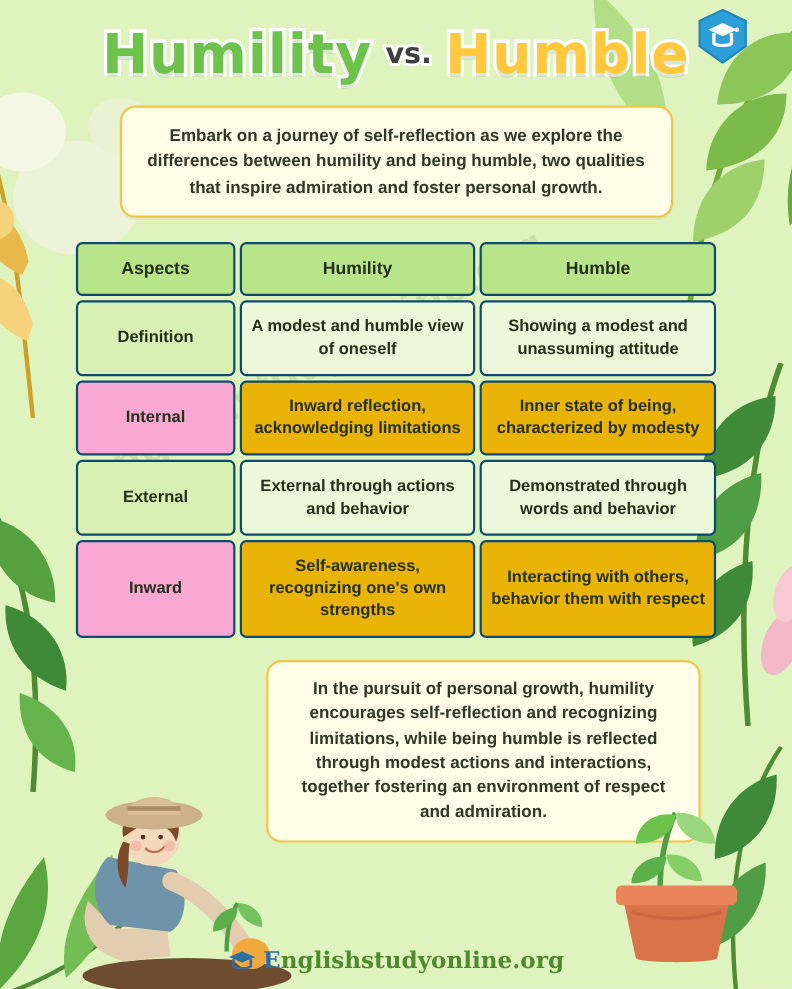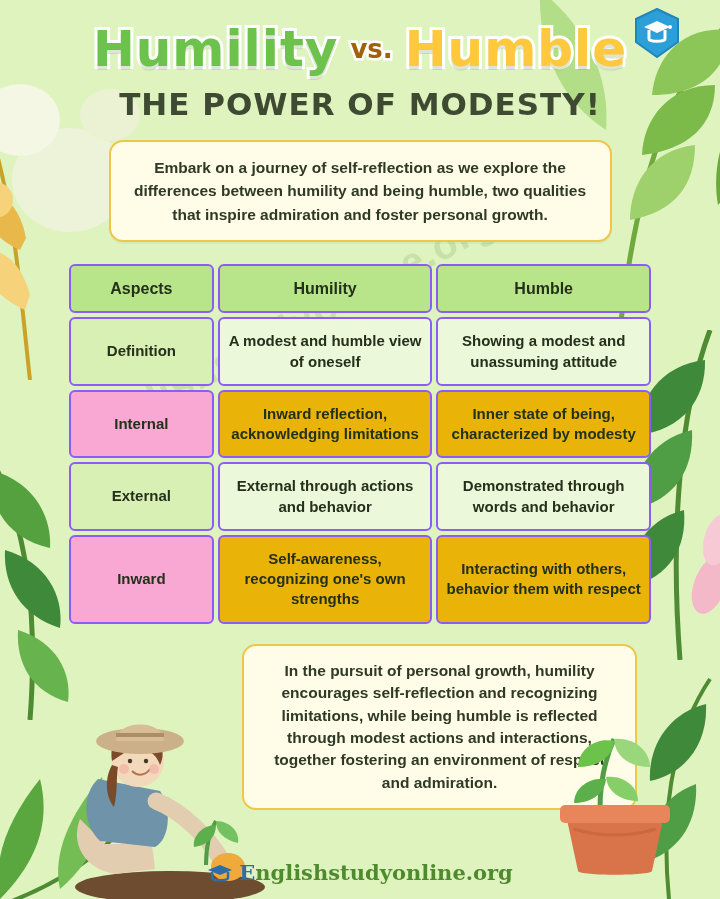--- a/index.html
+++ b/index.html
@@ -62,21 +62,21 @@
     -webkit-text-stroke: 6px #ffffff;
     paint-order: stroke fill;
     text-shadow: 0 4px 0 rgba(120,150,90,0.25);
   }
   .title-word.w1 { color: #6cc24a; }
   .title-word.w2 { color: #ffc83d; }
   .title-vs {
     font-family: "DejaVu Sans", sans-serif;
     font-size: 26px;
     font-weight: 700;
-    color: #a16207;
+    color: #404040;
     -webkit-text-stroke: 5px #ffffff;
     paint-order: stroke fill;
   }
   .subtitle {
     margin-top: 8px;
     font-family: "DejaVu Sans", sans-serif;
     font-size: 31px;
     font-weight: 700;
     letter-spacing: 1px;
     color: #3f4a33;
@@ -111,21 +111,21 @@
   
   .table {
     position: relative;
     margin: 18px auto 0 auto;
     width: 590px;
     z-index: 6;
     border-collapse: separate;
     border-spacing: 4px;
   }
   .table td, .table th {
-    border: 2px solid #8b5cf6;
+    border: 2px solid #0c4a6e;
     border-radius: 6px;
     padding: 12px 8px;
     text-align: center;
     vertical-align: middle;
     font-size: 15px;
     line-height: 1.35;
     color: #23301a;
   }
   .table th {
     background: #b9e58a;
@@ -248,21 +248,20 @@
       <path d="M10 19 L23 13 L36 19 L23 25 Z" fill="#ffffff"></path>
       <path d="M15 22 V31 C15 34 31 34 31 31 V22" fill="none" stroke="#ffffff" stroke-width="3"></path>
       <circle cx="36" cy="19" r="2" fill="#ffffff"></circle>
     </svg>
 
     <div class="title-line">
       <span class="title-word w1">Humility</span>
       <span class="title-vs">vs.</span>
       <span class="title-word w2">Humble</span>
     </div>
-    <div class="subtitle">THE POWER OF MODESTY!</div>
   </div>
 
   <div class="callout">Embark on a journey of self-reflection as we explore the differences between humility and being humble, two qualities that inspire admiration and foster personal growth.</div>
 
   <table class="table">
     <thead>
       <tr>
         <th class="col-aspect">Aspects</th>
         <th class="col-data">Humility</th>
         <th class="col-data">Humble</th>

